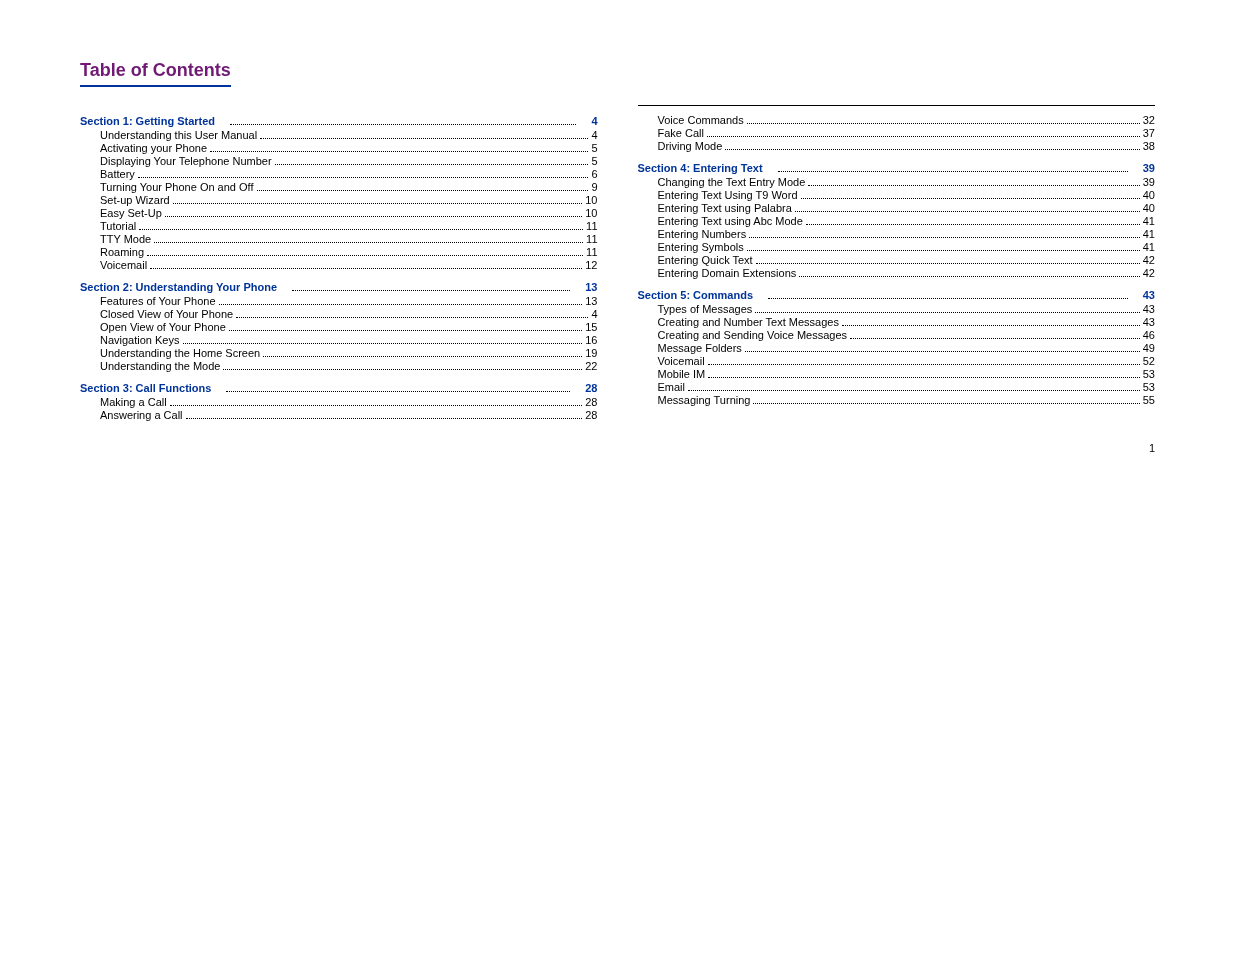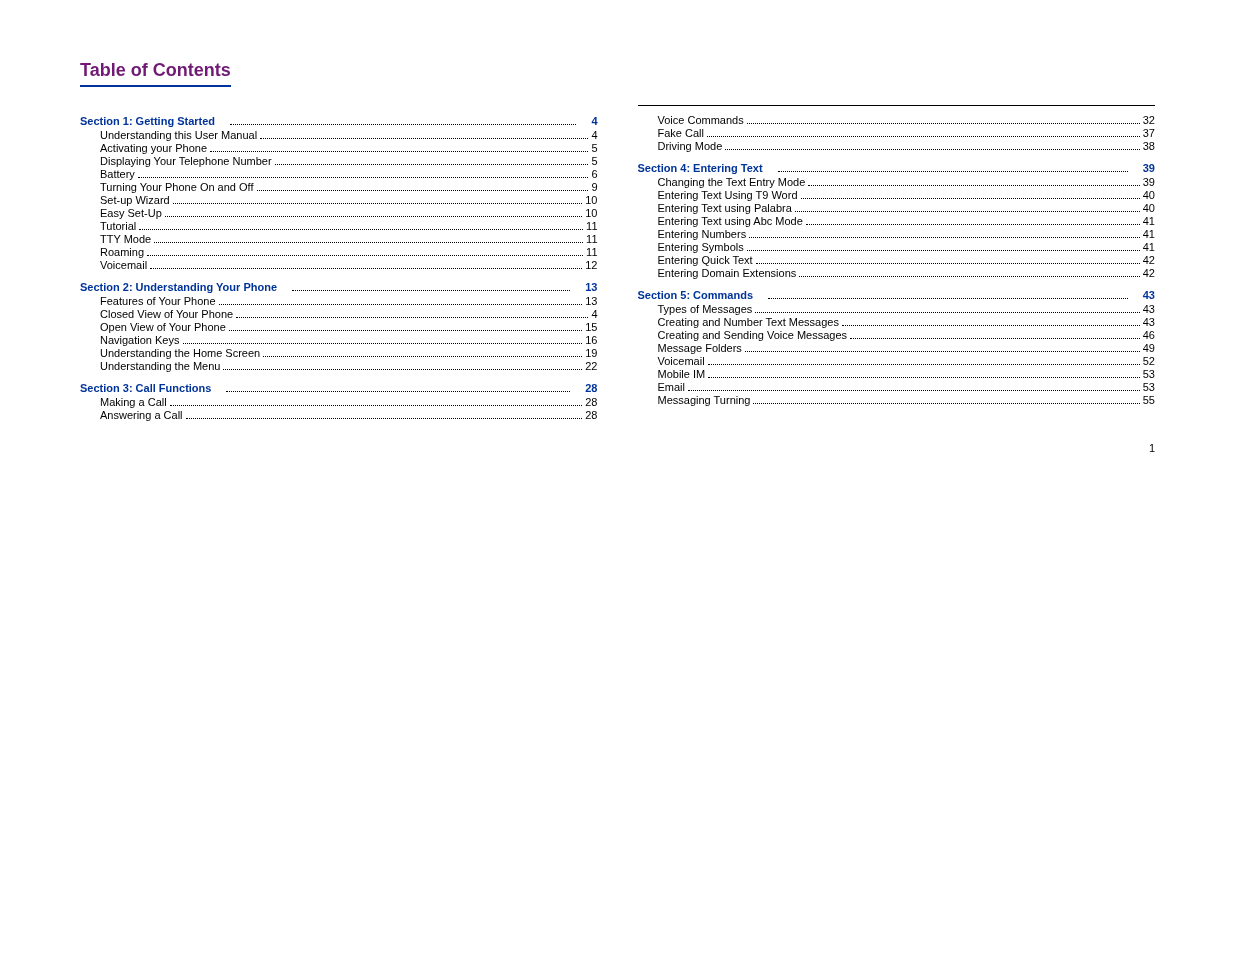--- a/index.html
+++ b/index.html
@@ -175,21 +175,21 @@
           <span class="item-text">Navigation Keys</span>
           <span class="dots"></span>
           <span class="page-num">16</span>
         </div>
         <div class="toc-item">
           <span class="item-text">Understanding the Home Screen</span>
           <span class="dots"></span>
           <span class="page-num">19</span>
         </div>
         <div class="toc-item">
-          <span class="item-text">Understanding the Menu</span>
+          <span class="item-text">Understanding the Mode</span>
           <span class="dots"></span>
           <span class="page-num">22</span>
         </div>
         <div class="section-heading">
           <span>Section 3:  Call Functions</span>
           <span class="dots"></span>
           <span class="page-num">28</span>
         </div>
         <div class="toc-item">
           <span class="item-text">Making a Call</span>

